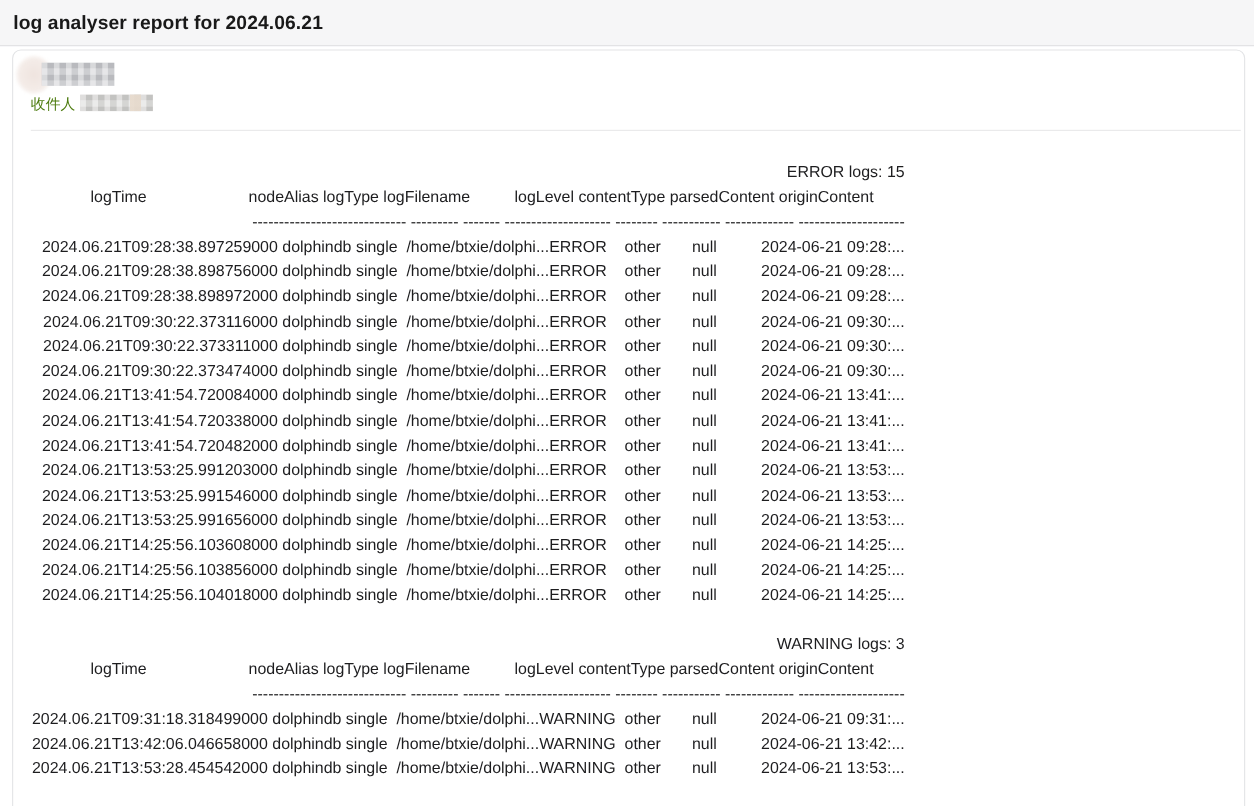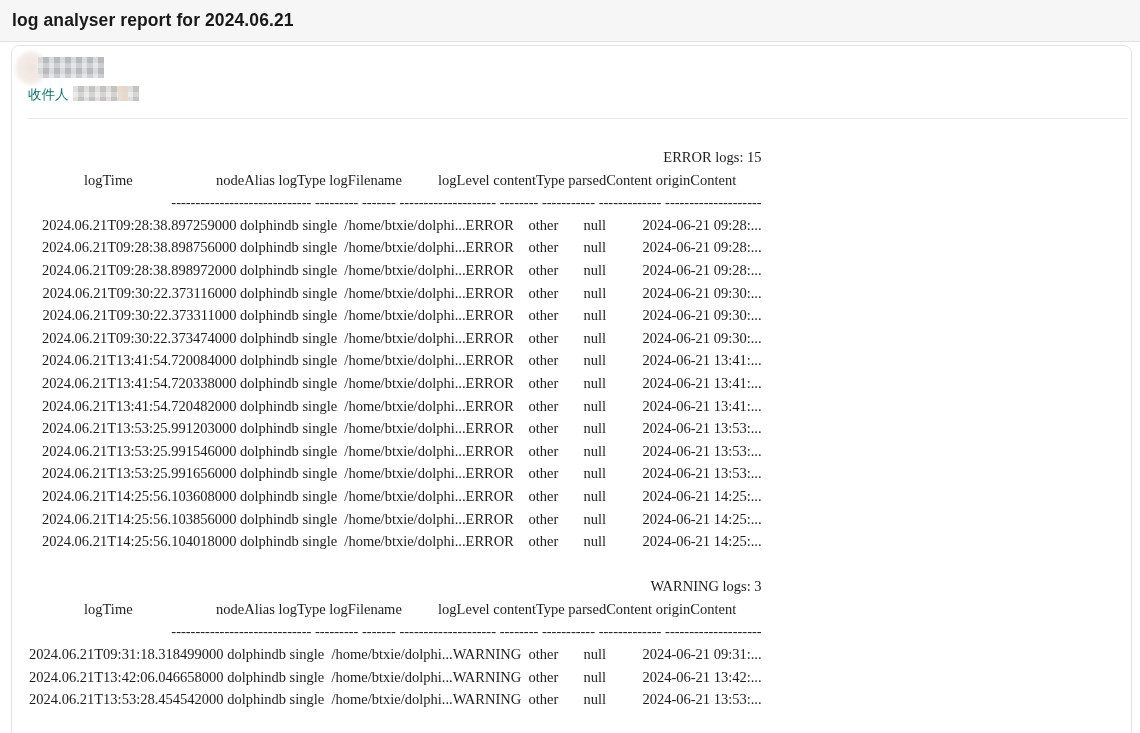--- a/index.html
+++ b/index.html
@@ -26,26 +26,26 @@
                background-size:11px 11px; }
   .sender-blur { left:26px; top:11px; width:66px; height:21px; background-color:#cbccd0; }
   .recip-blur  { left:61px; top:40px; width:66px; height:15px;
                  background-color:#d6d5d3;
                  background-image:
                    linear-gradient(90deg, rgba(232,219,205,0) 0 68%, rgba(232,219,205,0.9) 68% 84%, rgba(232,219,205,0) 84%),
                    linear-gradient(90deg, rgba(255,255,255,0.35) 50%, rgba(0,0,0,0.05) 50%),
                    linear-gradient(0deg, rgba(255,255,255,0.25) 50%, rgba(0,0,0,0.04) 50%);
                  background-size:100% 100%, 11px 11px, 11px 11px; }
 
-  .to-label { position:absolute; left:16px; top:40px; font-size:13.5px; color:#0f766e; }
+  .to-label { position:absolute; left:16px; top:40px; font-size:13.5px; color:#4d7c0f; }
 
   .divider { position:absolute; left:16px; top:72px; width:1100px; height:1px; background:#e8e8e9; }
 
   pre.report { position:absolute; left:17px; top:100px;
-               font-family:Liberation Serif, serif;
+               font-family:Liberation Sans, sans-serif;
                font-size:14.5px; line-height:22.6px; color:#1d1d1f;
                white-space:pre; }
 </style>
 </head>
 <body>
 
 <div class="titlebar">
   <h1>log analyser report for 2024.06.21</h1>
 </div>
 

